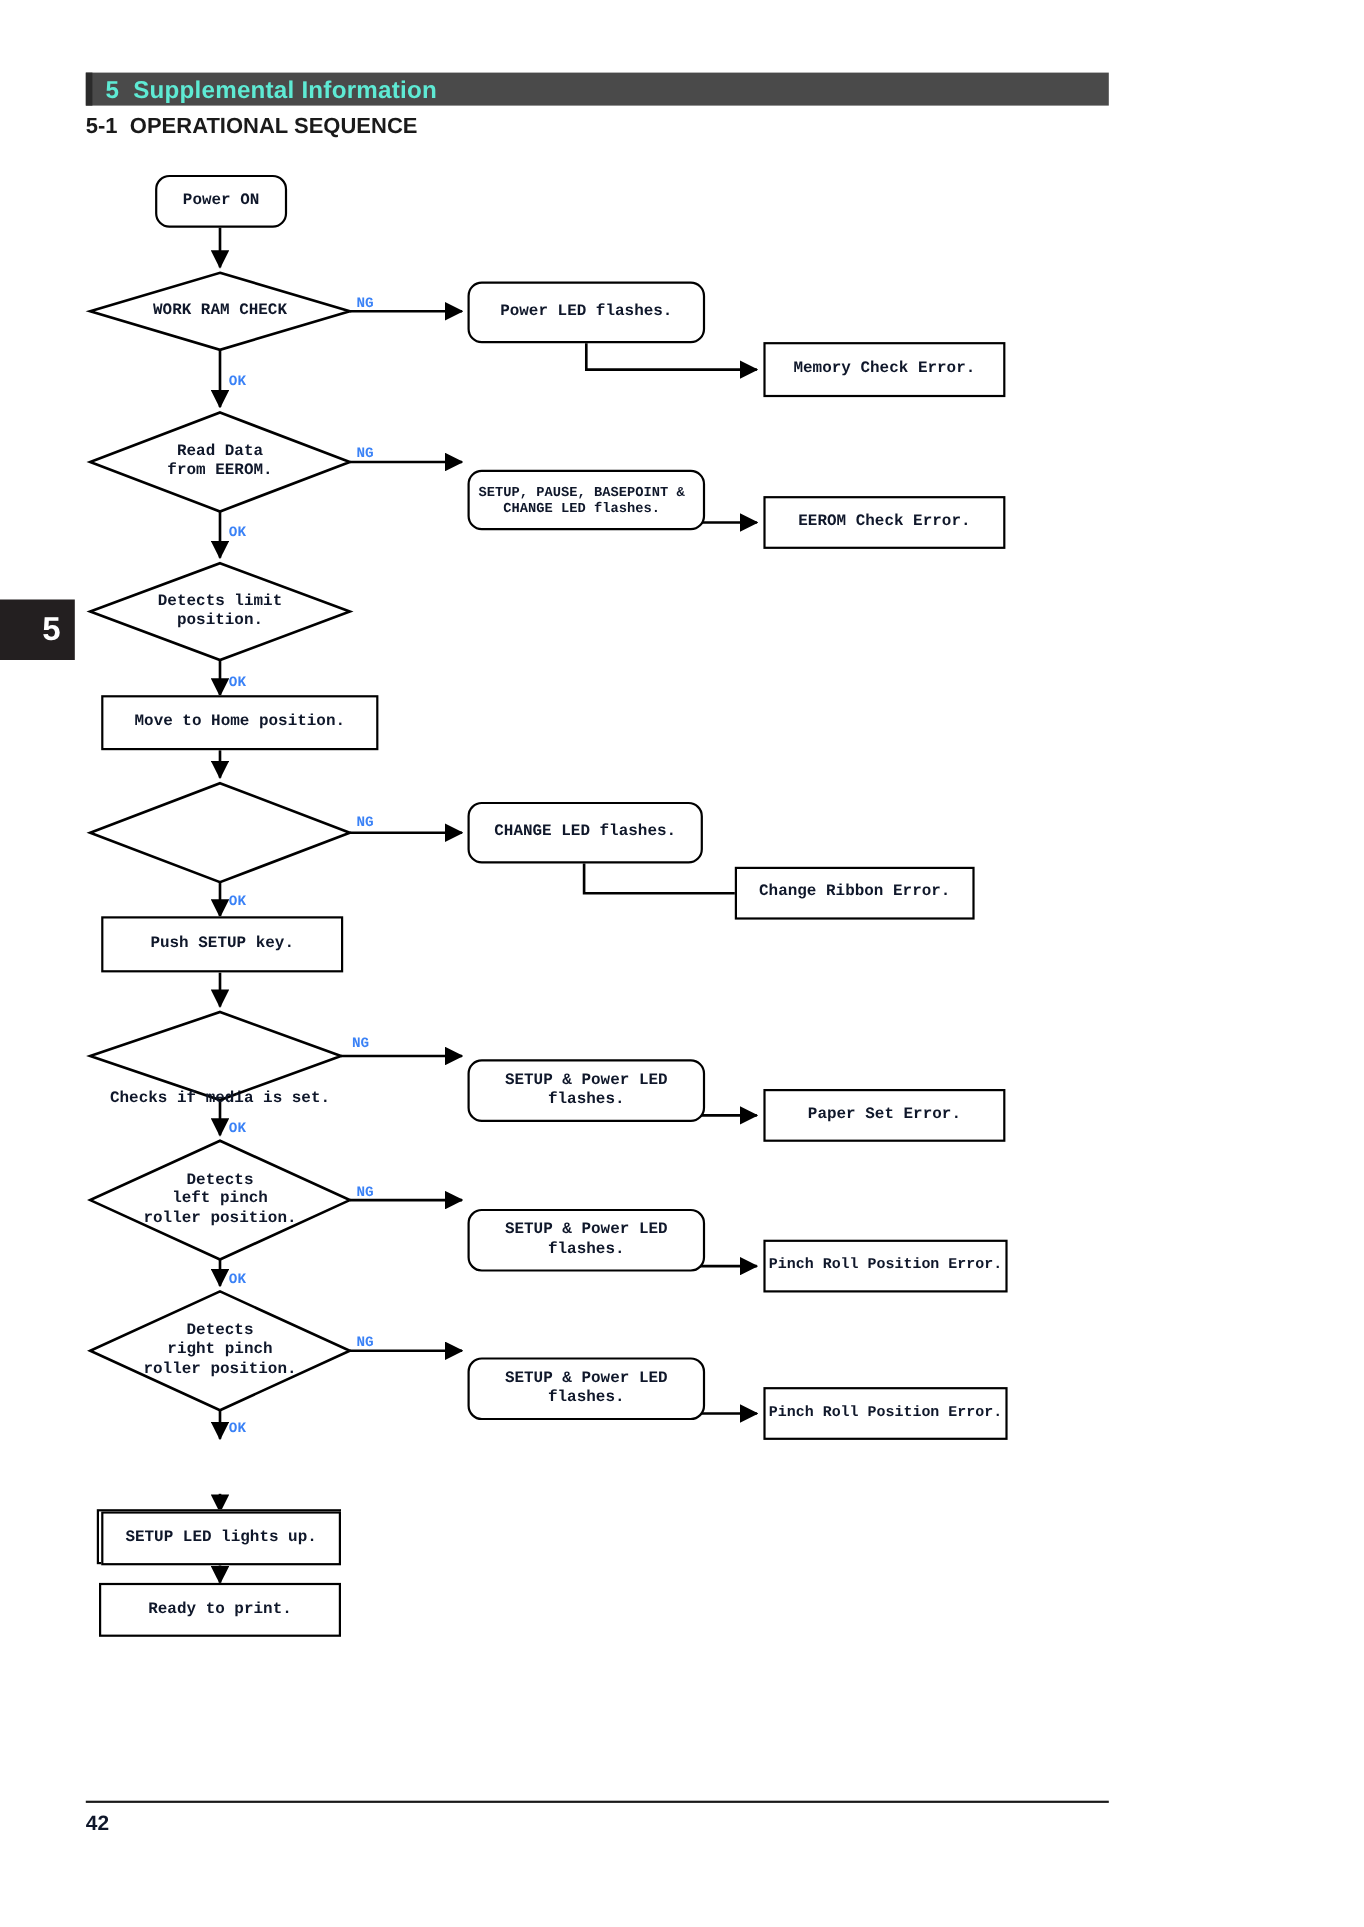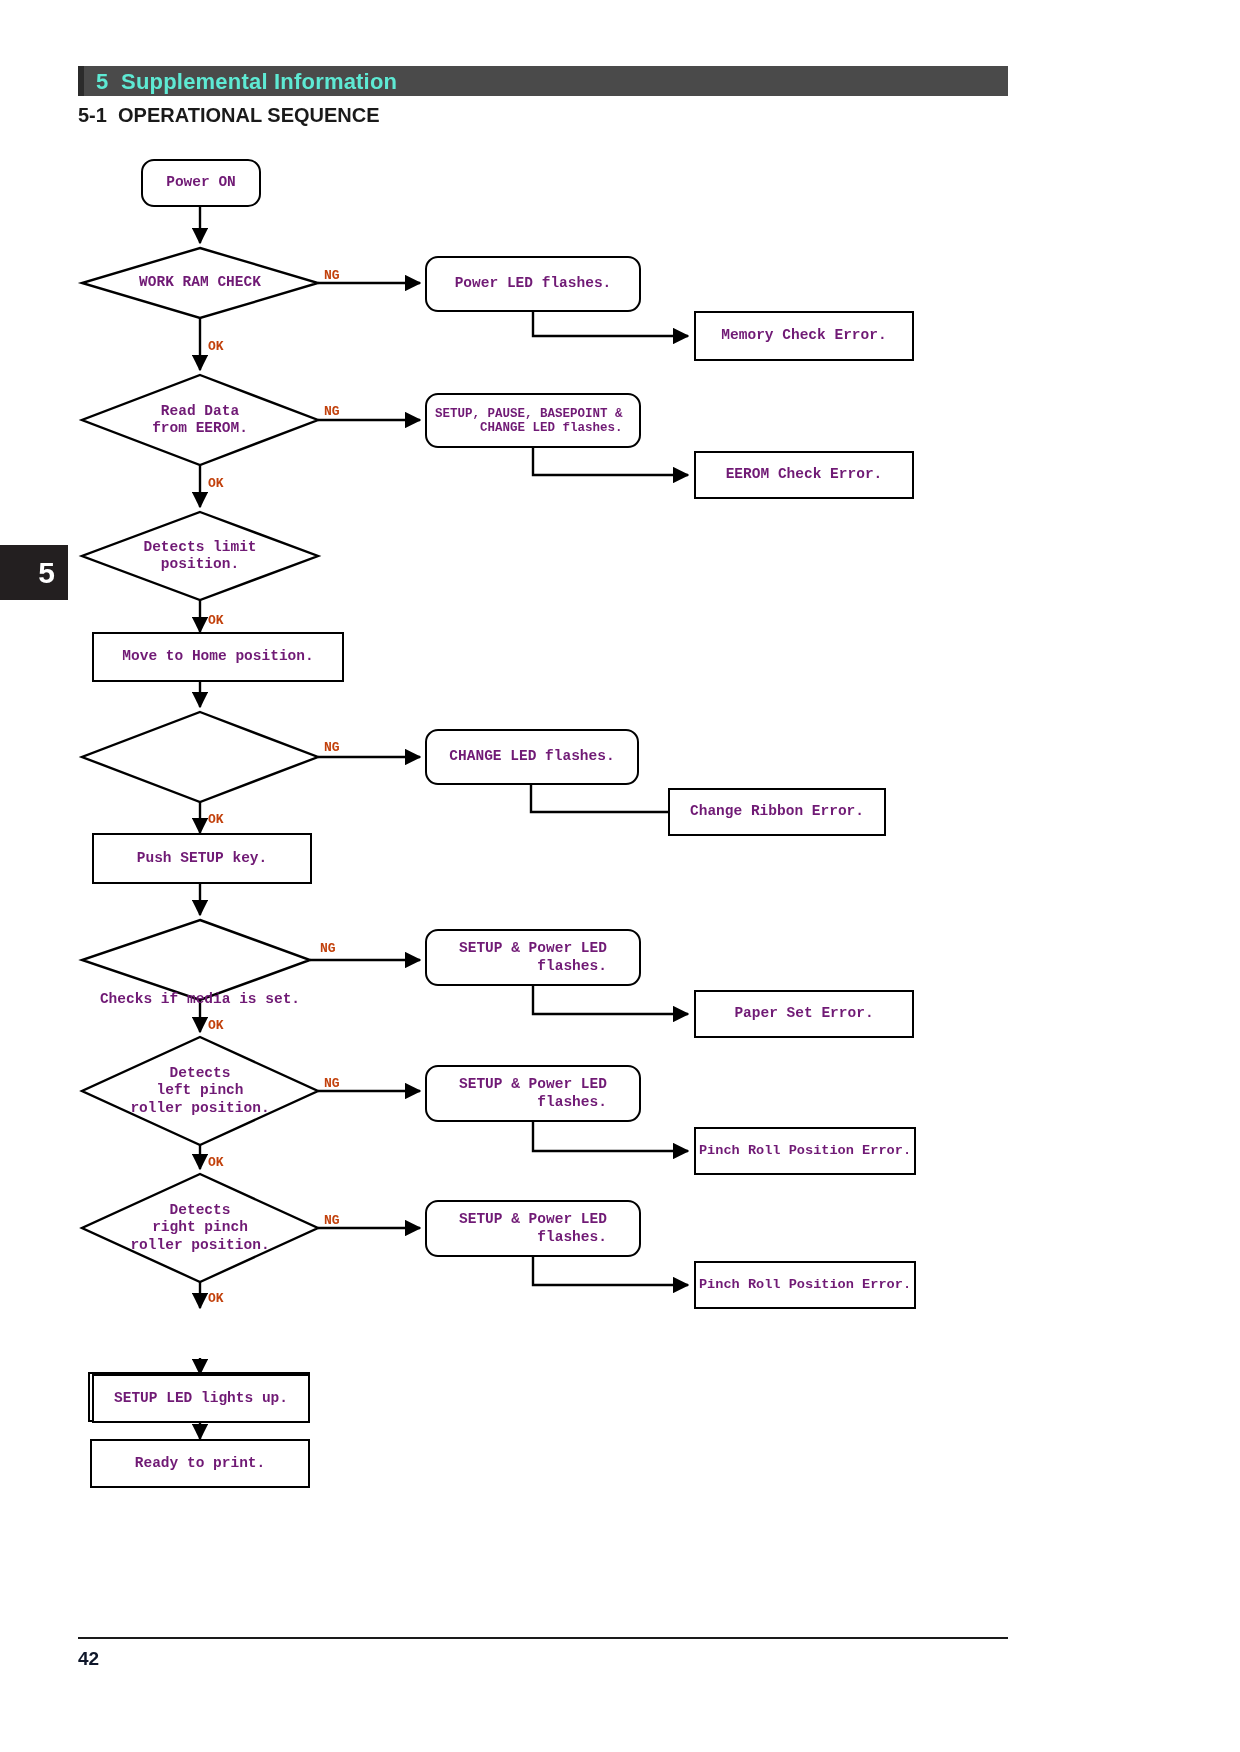--- a/index.html
+++ b/index.html
@@ -59,49 +59,50 @@
   #flow{position:absolute;left:0;top:0;width:1240px;height:1752px;}
   #wires{position:absolute;left:0;top:0;width:1240px;height:1752px;}
 
   .node{
     position:absolute;
     box-sizing:border-box;
     display:flex;align-items:center;justify-content:center;
     font-family:"Liberation Mono", monospace;
     font-weight:bold;
     font-size:14.5px;
-    color:#701a75;
+    color:#0f172a;
     line-height:1.18;
     white-space:pre;
     text-align:center;
   }
   
   .node.round{
     border:2.2px solid #000;
     border-radius:13px;
     background:#fff;
   }
   
   .node.rect{
     border:2.2px solid #000;
     background:#fff;
   }
   .node.left{
     justify-content:flex-start;
-    text-align:right;
+    text-align:center;
+    margin-top:34px;
   }
   
   .node.diamond{
     border:none;background:transparent;
   }
 
   .edge-label{
     position:absolute;
     font-family:"Liberation Mono", monospace;
-    font-weight:bold;font-size:13px;color:#c2410c;
+    font-weight:bold;font-size:13px;color:#3b82f6;
     white-space:pre;
   }
 </style>
 </head>
 <body>
 
 <div class="page">
 
   <div id="chapter-bar">
     <div class="bar-inner"></div>

